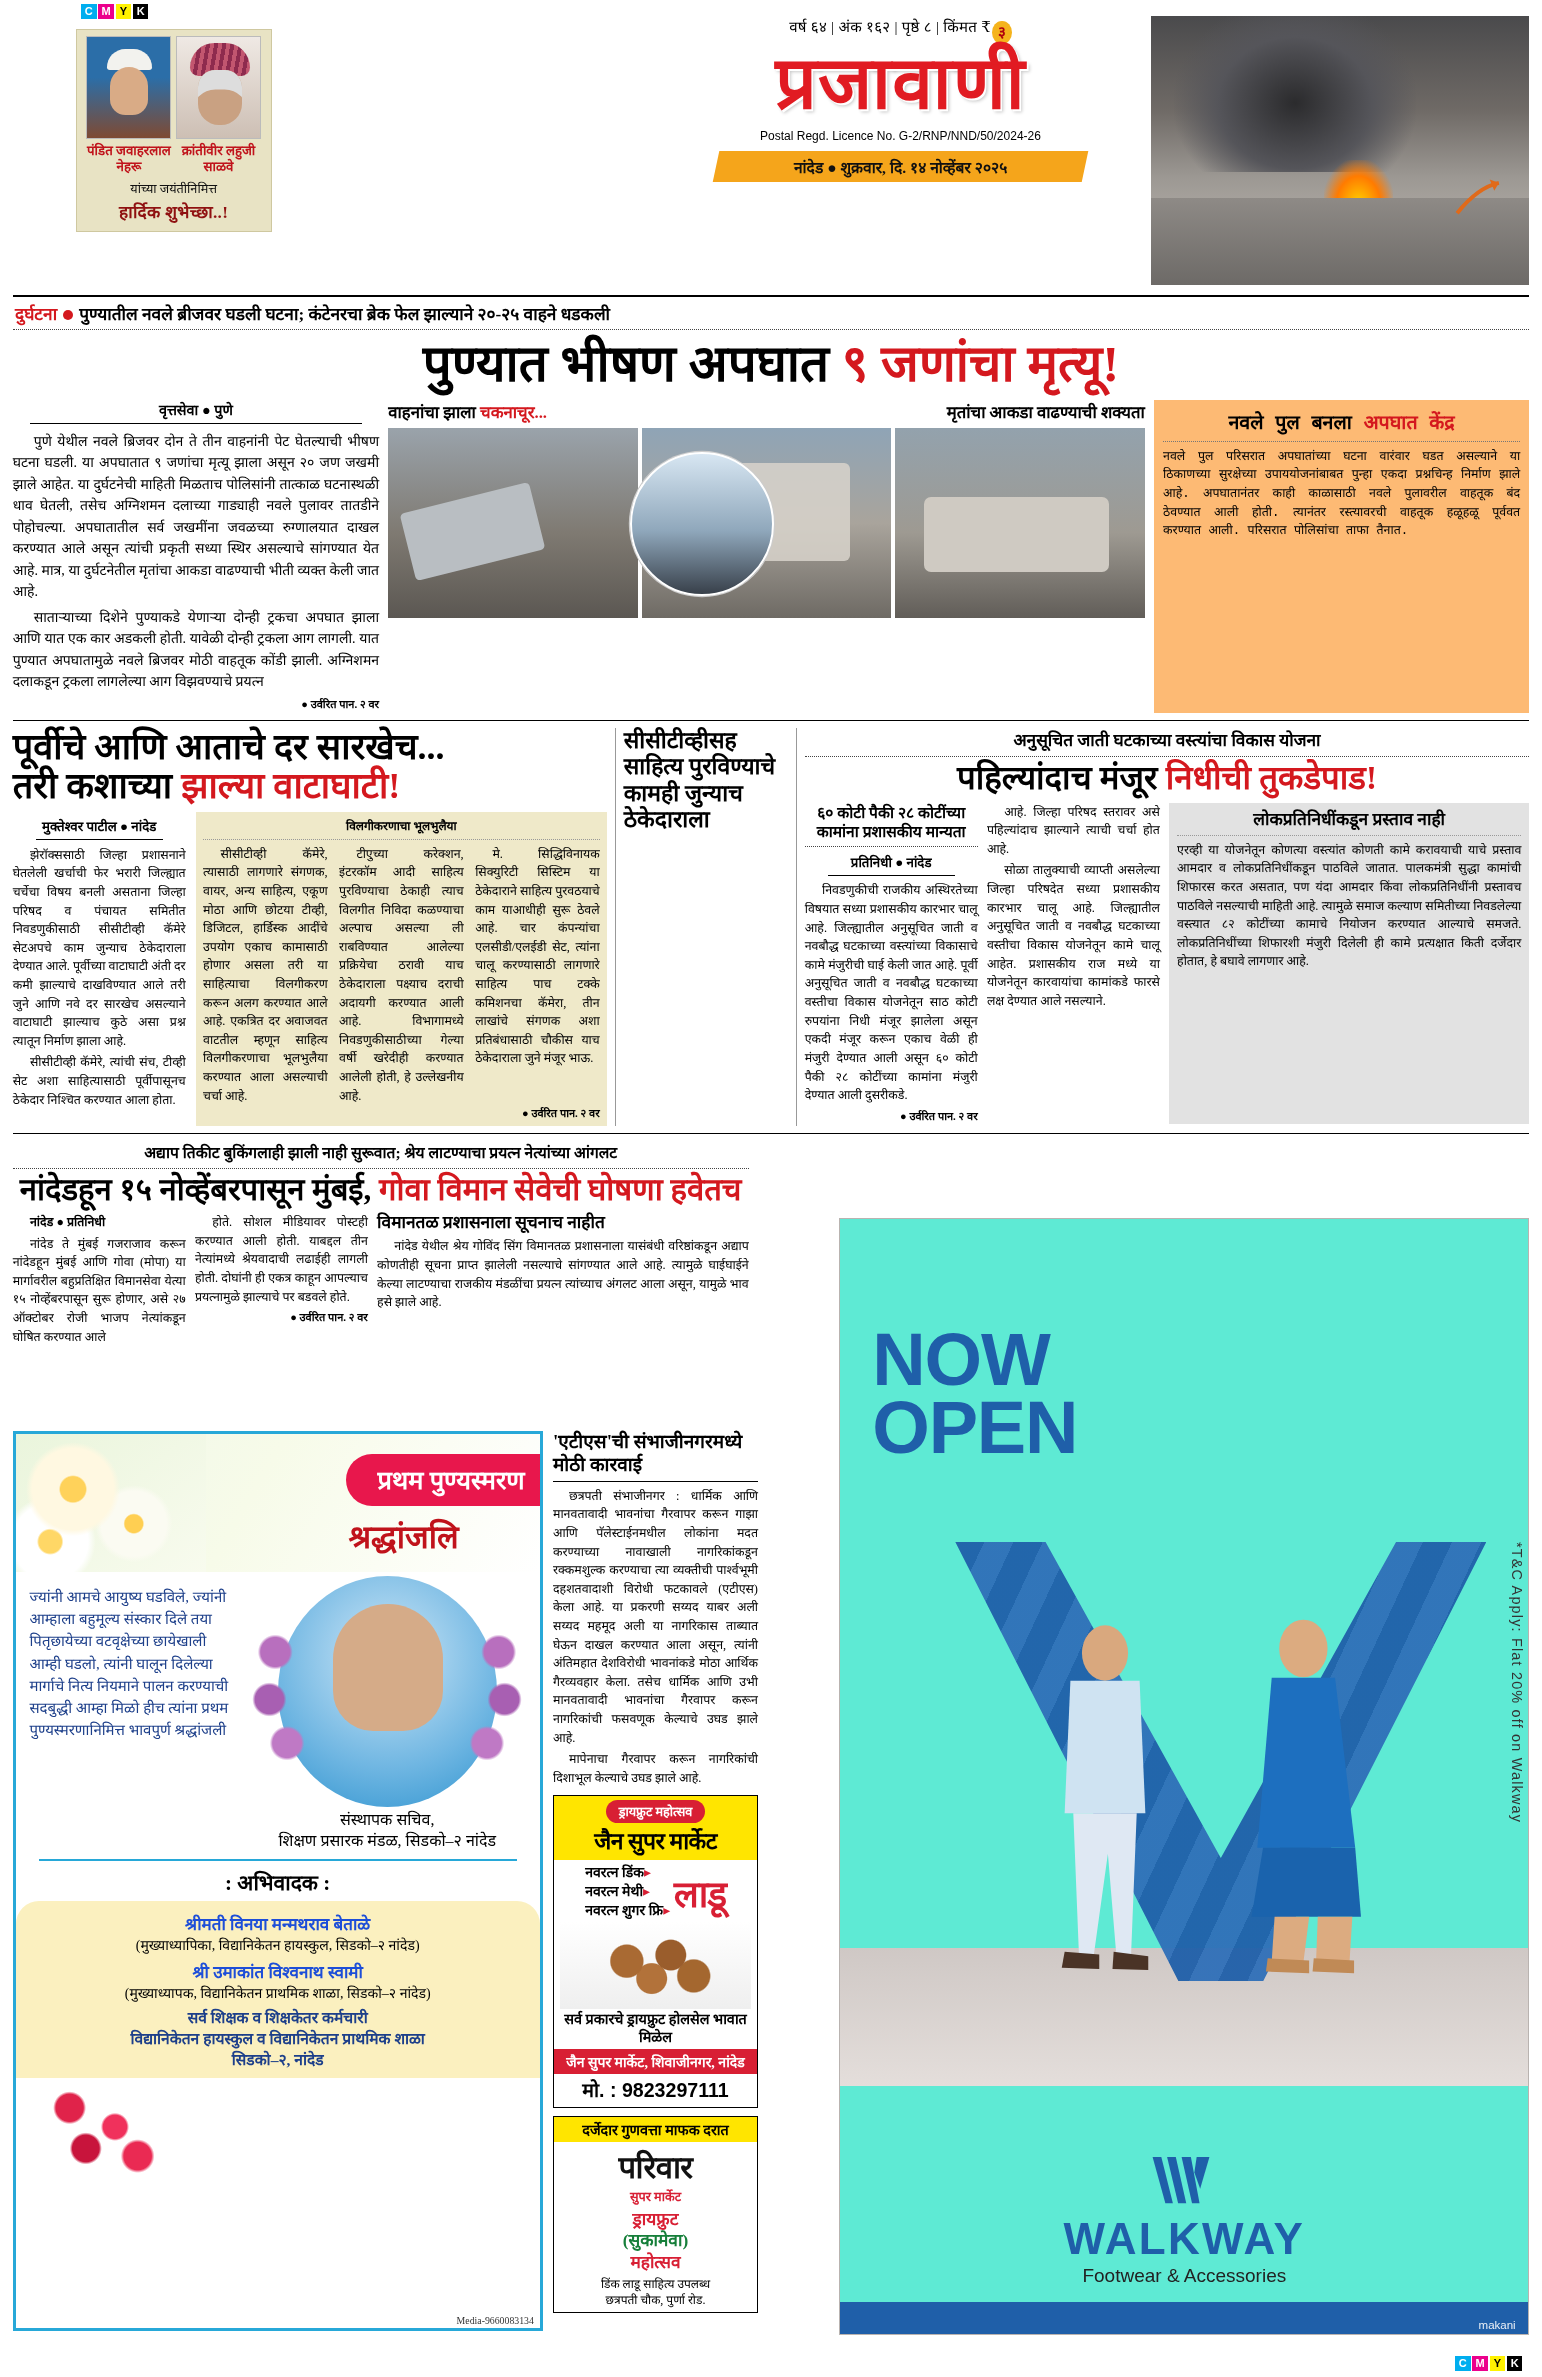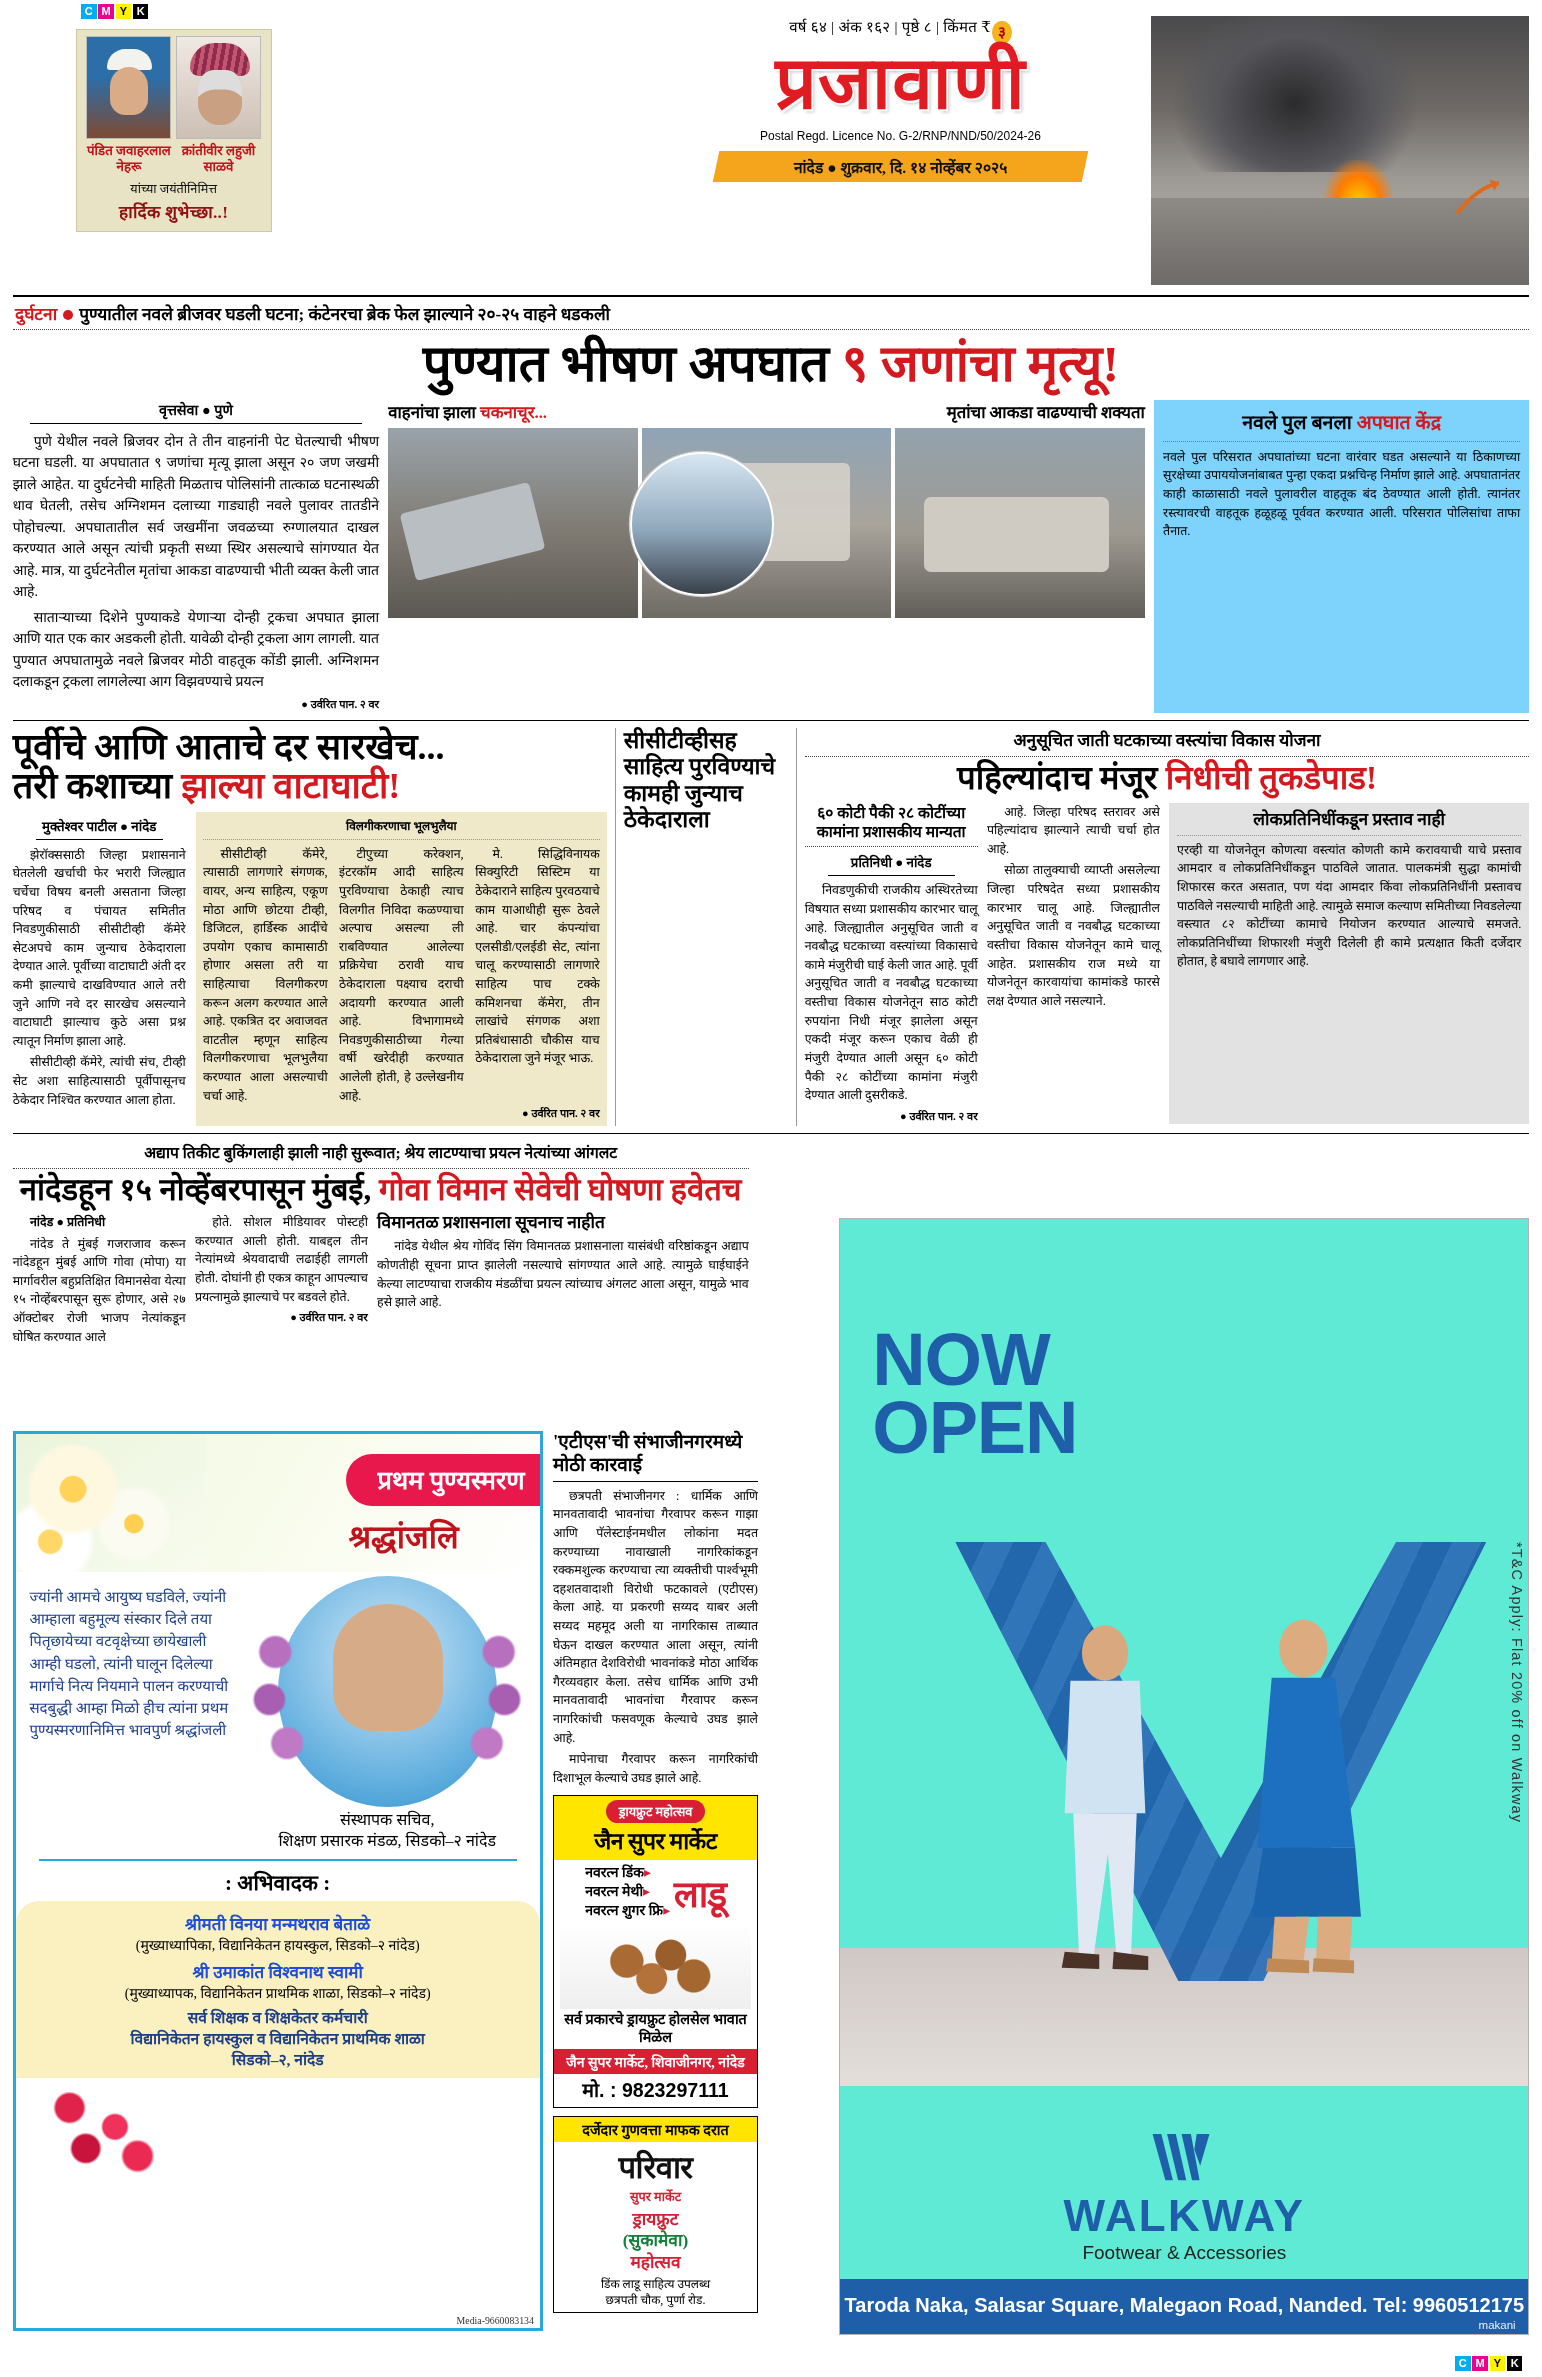--- a/index.html
+++ b/index.html
@@ -97,21 +97,21 @@
   .ps2{background:linear-gradient(180deg,#8fa4b6 0%,#a9a49c 50%,#6e6a64 100%);}
   .ps2::after{content:"";position:absolute;left:35px;top:35px;width:173px;height:98px;background:#d8d3cb;border-radius:5.8px;opacity:.85;}
   .ps3{background:linear-gradient(180deg,#93a2ad 0%,#9e9a92 55%,#615d58 100%);}
   .ps3::after{content:"";position:absolute;left:29px;top:69px;width:185px;height:75px;background:#cfcac2;border-radius:7px;}
   .inset-circle{
     position:absolute; left:242px; top:24px; width:144px; height:144px; border-radius:50%;
     background:linear-gradient(180deg,#d7e6f2 0%,#8fa7bb 55%,#38404a 100%);
     border:2.9px solid #fff; box-shadow:0 0 0 1.2px #ccc;
   }
 
-  .right-cap-box { width:378px; background:#7dd3fc; padding:8px 9.2px 7px; }
+  .right-cap-box { width:378px; background:#fdba74; padding:8px 9.2px 7px;font-family:Liberation Mono, monospace; }
   .right-cap-title { text-align:center; font-size:19.6px; font-weight:bold; }
   .right-cap-title .red{color:#d4181e;}
   .right-cap-rule { border-top:1.7px dotted #777; margin:5.8px 0 5.8px; }
   .right-cap-text { font-size:12.4px; line-height:1.5; text-align:justify; }
 
   
   .tier { border-top:1.7px solid #000; margin-top:7px; padding-top:7px; }
   .t2 { display:flex; gap:8px; }
   .t2a { width:594px; }
   .t2b { width:173px; }
@@ -560,21 +560,20 @@
         <svg width="87" height="58" viewBox="0 0 150 100">
           <path d="M20 5 L35 5 L55 85 L42 85 Z" fill="#1f5fa9"></path>
           <path d="M45 5 L60 5 L78 85 L64 85 Z" fill="#1f5fa9"></path>
           <path d="M70 5 L86 5 L101 85 L88 85 Z" fill="#1f5fa9"></path>
           <path d="M96 5 L118 5 L102 60 L92 32 Z" fill="#1f5fa9"></path>
         </svg>
         <div class="name">WALKWAY</div>
         <div class="tag">Footwear &amp; Accessories</div>
       </div>
       <div class="wk-addr">
-        <span>Taroda Naka, Salasar Square, Malegaon Road, Nanded. Tel: 9960512175</span>
         <span class="wk-maker">makani</span>
       </div>
     </div>
   </div>
 
   <div class="cmyk cmyk-br">
     <span class="c">C</span>
     <span class="m">M</span>
     <span class="y">Y</span>
     <span class="k">K</span>

